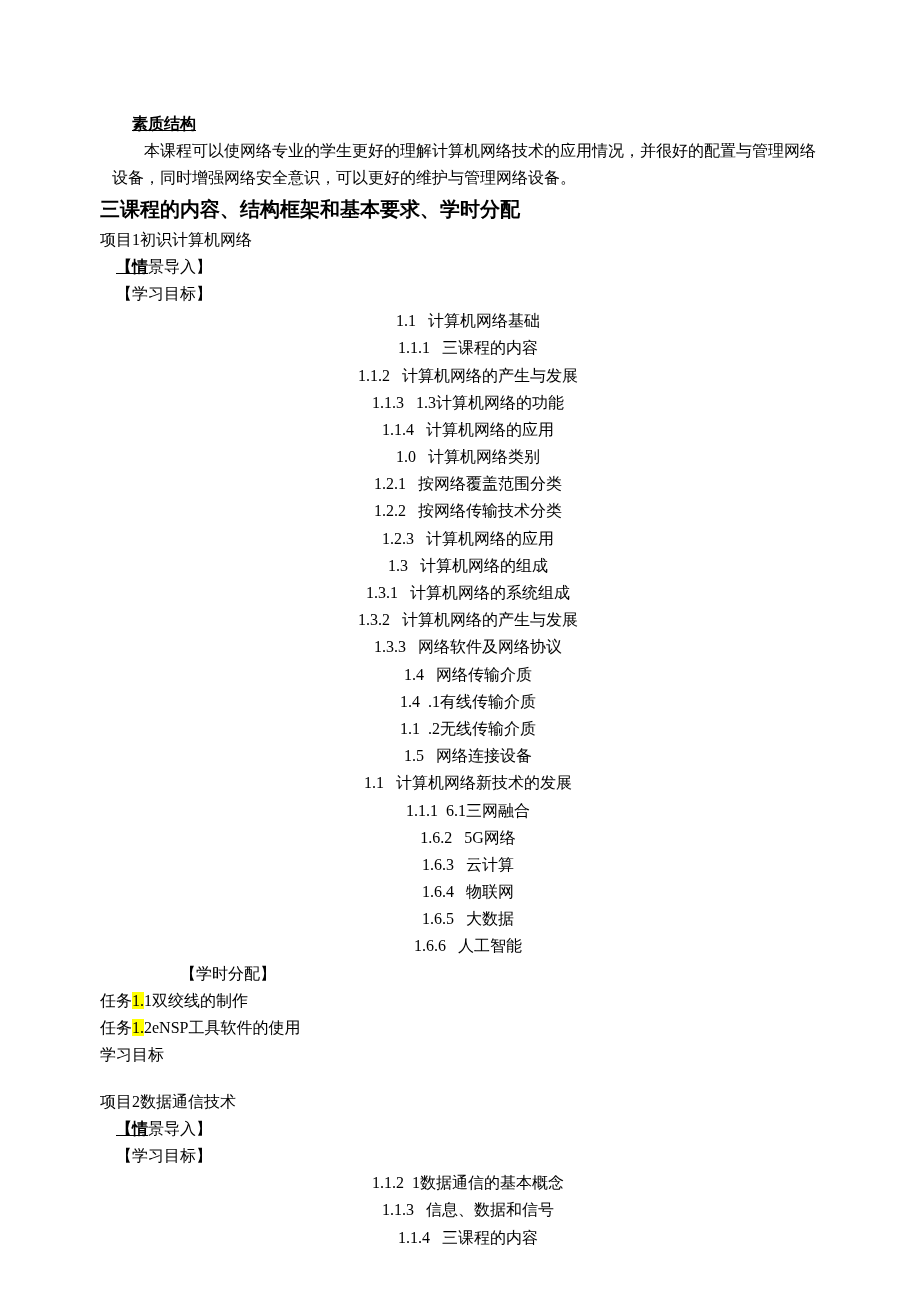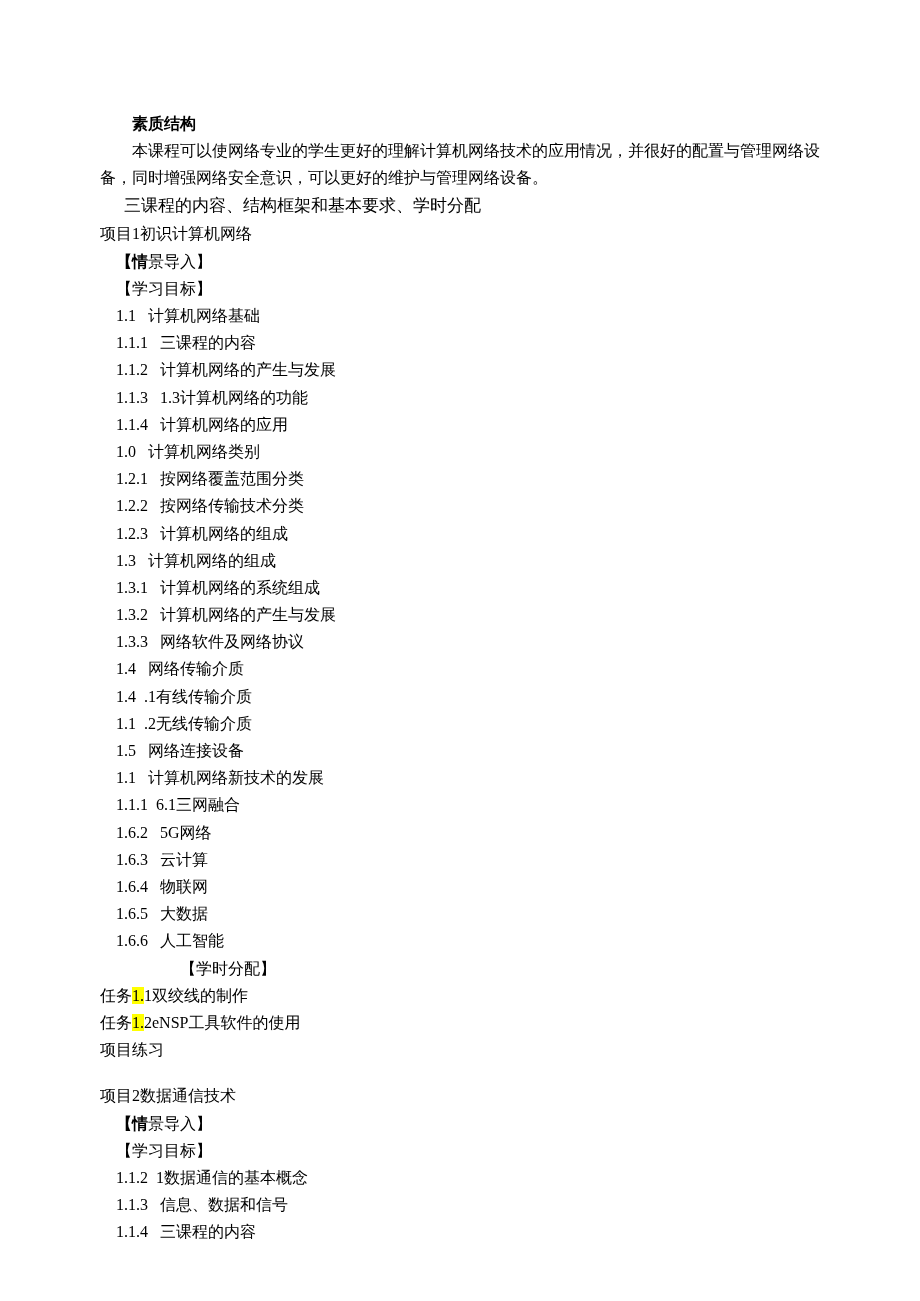--- a/index.html
+++ b/index.html
@@ -6,27 +6,27 @@
     font-family: "SimSun", "宋体", serif;
     font-size: 16px;
     line-height: 1.7;
     color: #000;
     background: #fff;
     margin: 0;
     padding: 110px 100px 60px 100px;
     width: 920px;
     box-sizing: border-box;
   }
-  .bold { font-weight: bold; }
+  .bold { font-weight: bold; text-decoration: underline; }
   .indent1 { padding-left: 2em; }
   .indent2 { padding-left: 1em; }
-  .para { text-indent: 2em; }
-  .line { white-space: pre; }
+  .para { text-indent: 2em; margin-left: 12px; }
+  .line { white-space: pre; text-align: center; }
   .highlight { background-color: #ffff00; }
-  .section-title { font-size: 17px; font-weight: normal; margin-left: 24px; }
+  .section-title { font-size: 20px; font-weight: bold; }
   .gap { height: 1.2em; }
 </style>
 </head>
 <body>
 
 <div class="indent1 bold">素质结构</div>
 <div class="para">本课程可以使网络专业的学生更好的理解计算机网络技术的应用情况，并很好的配置与管理网络设备，同时增强网络安全意识，可以更好的维护与管理网络设备。</div>
 
 <div class="section-title">三课程的内容、结构框架和基本要求、学时分配</div>
 
@@ -36,42 +36,42 @@
 <div class="indent2">【学习目标】</div>
 
 <div class="line indent2">1.1   计算机网络基础</div>
 <div class="line indent2">1.1.1   三课程的内容</div>
 <div class="line indent2">1.1.2   计算机网络的产生与发展</div>
 <div class="line indent2">1.1.3   1.3计算机网络的功能</div>
 <div class="line indent2">1.1.4   计算机网络的应用</div>
 <div class="line indent2">1.0   计算机网络类别</div>
 <div class="line indent2">1.2.1   按网络覆盖范围分类</div>
 <div class="line indent2">1.2.2   按网络传输技术分类</div>
-<div class="line indent2">1.2.3   计算机网络的组成</div>
+<div class="line indent2">1.2.3   计算机网络的应用</div>
 <div class="line indent2">1.3   计算机网络的组成</div>
 <div class="line indent2">1.3.1   计算机网络的系统组成</div>
 <div class="line indent2">1.3.2   计算机网络的产生与发展</div>
 <div class="line indent2">1.3.3   网络软件及网络协议</div>
 <div class="line indent2">1.4   网络传输介质</div>
 <div class="line indent2">1.4  .1有线传输介质</div>
 <div class="line indent2">1.1  .2无线传输介质</div>
 <div class="line indent2">1.5   网络连接设备</div>
 <div class="line indent2">1.1   计算机网络新技术的发展</div>
 <div class="line indent2">1.1.1  6.1三网融合</div>
 <div class="line indent2">1.6.2   5G网络</div>
 <div class="line indent2">1.6.3   云计算</div>
 <div class="line indent2">1.6.4   物联网</div>
 <div class="line indent2">1.6.5   大数据</div>
 <div class="line indent2">1.6.6   人工智能</div>
 
 <div style="padding-left:5em;">【学时分配】</div>
 
 <div><span>任务</span><span class="highlight">1.</span><span>1双绞线的制作</span></div>
 <div><span>任务</span><span class="highlight">1.</span><span>2eNSP工具软件的使用</span></div>
-<div>项目练习</div>
+<div>学习目标</div>
 
 <div class="gap"></div>
 
 <div>项目2数据通信技术</div>
 
 <div class="indent2"><span class="bold">【情</span><span>景导入】</span></div>
 <div class="indent2">【学习目标】</div>
 
 <div class="line indent2">1.1.2  1数据通信的基本概念</div>
 <div class="line indent2">1.1.3   信息、数据和信号</div>

